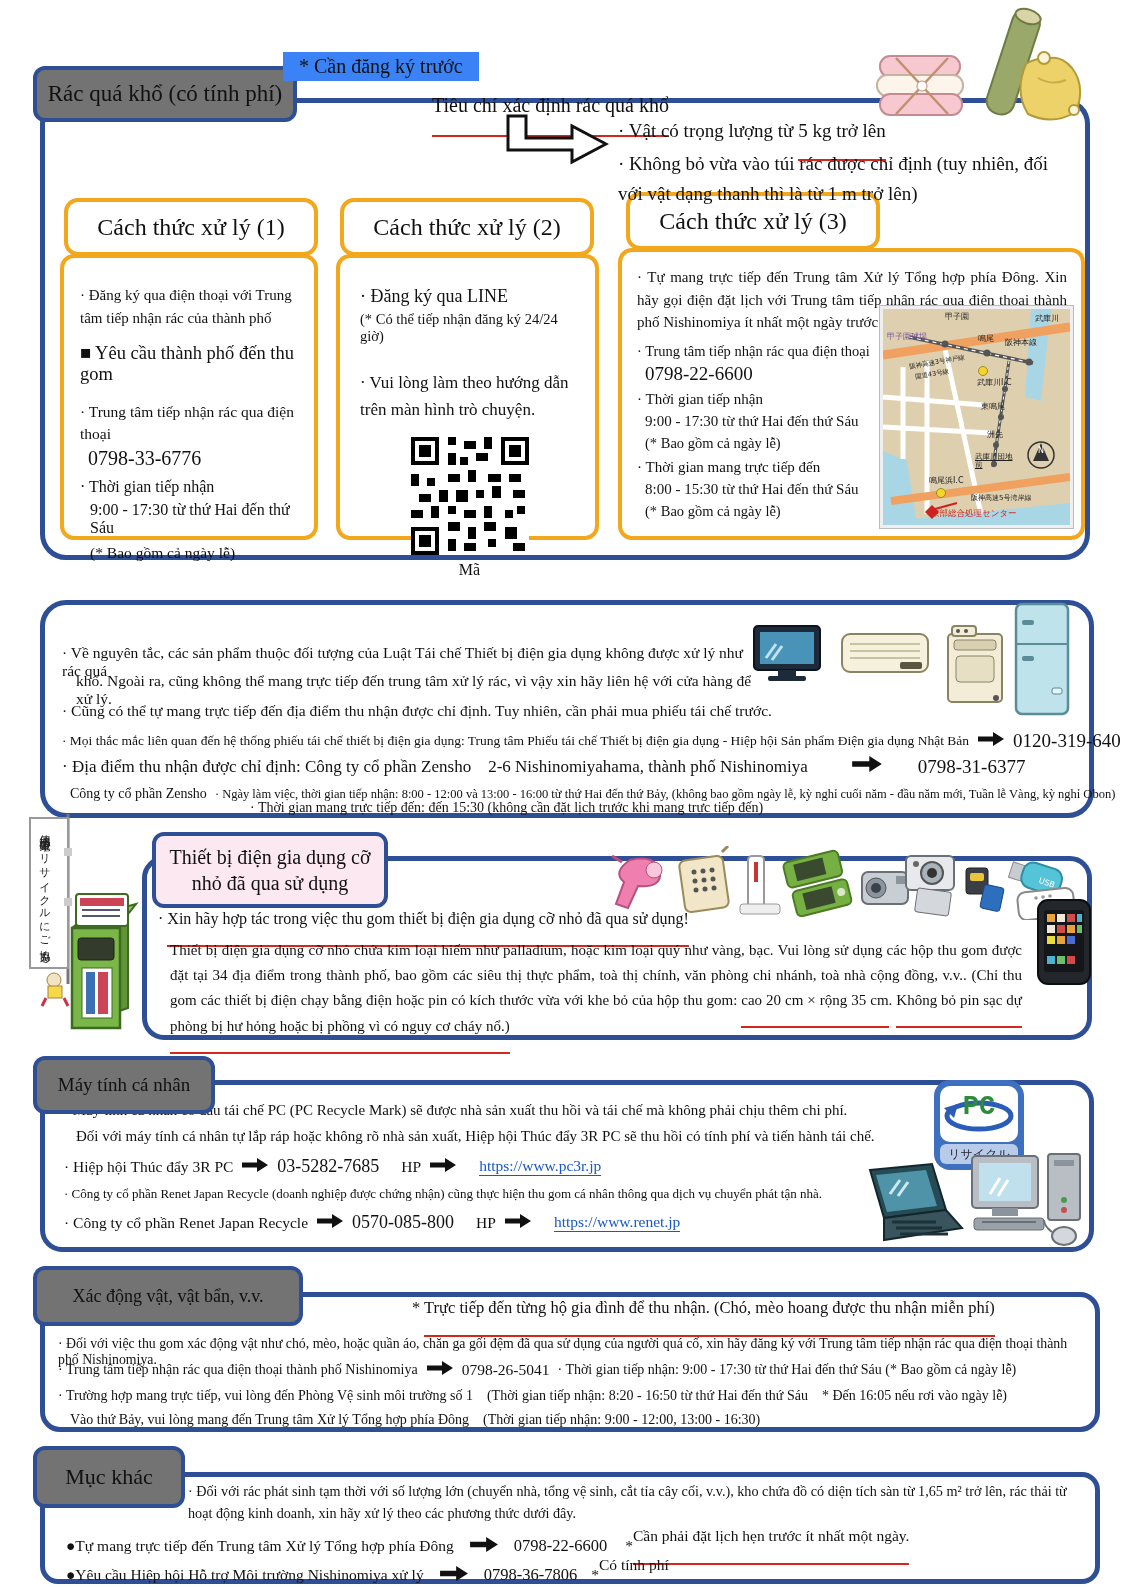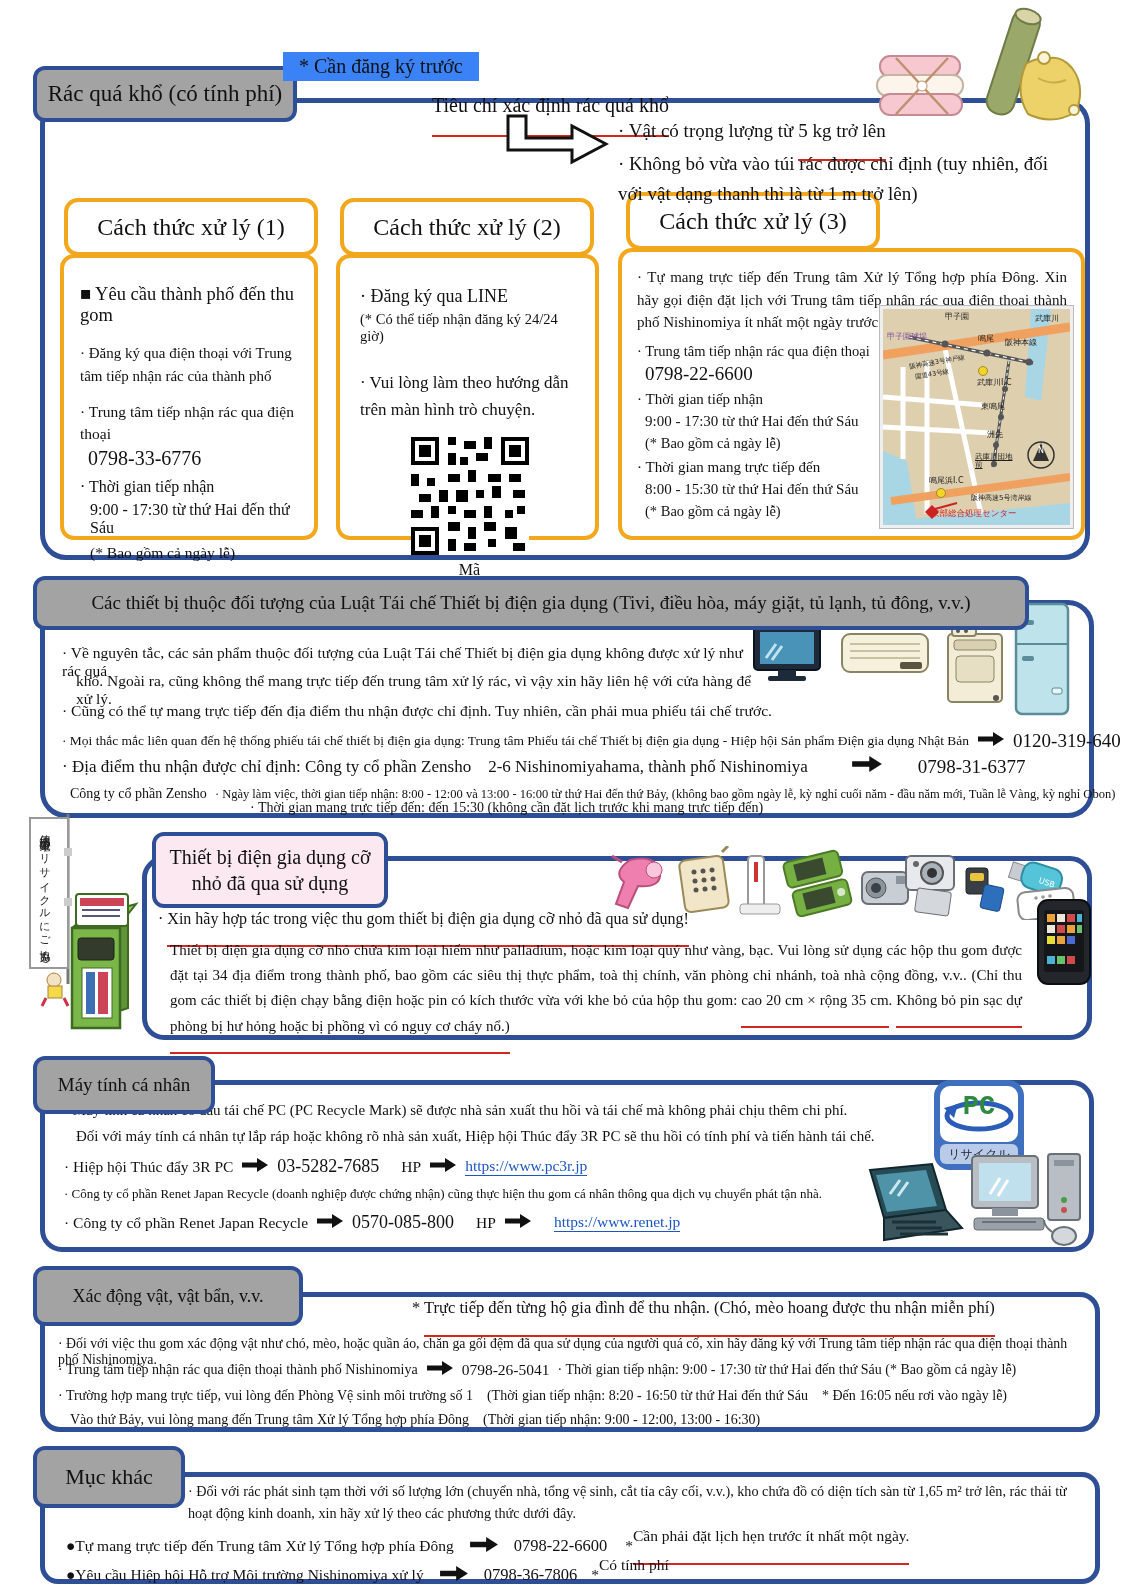--- a/index.html
+++ b/index.html
@@ -1,21 +1,21 @@
 <!DOCTYPE html>
 <html><head>
 <meta charset="utf-8">
 <style>
   * { margin:0; padding:0; box-sizing:border-box; }
   html,body { background:#fff; }
   #page { position:relative; width:1122px; height:1587px; background:#fff;
           font-family:"Liberation Serif","DejaVu Serif",serif; color:#111; overflow:hidden; }
   .abs { position:absolute; }
   .sec { position:absolute; border:5px solid #2e4e96; border-radius:26px; background:#fff; z-index:1; }
-  .tbox { position:absolute; border:4px solid #2e4e96; border-radius:12px; background:#a3a3a3;
+  .tbox { position:absolute; border:4px solid #2e4e96; border-radius:12px; background:#737373;
           display:flex; align-items:center; justify-content:center; text-align:center; z-index:4; }
   .gbox { position:absolute; border:4px solid #f2a71c; border-radius:14px; background:#fff; z-index:2; }
   .ghead { display:flex; align-items:center; justify-content:center; font-size:24px; z-index:3; }
   .redu { border-bottom:2px solid #d4281e; padding-bottom:18px; }
   .link { color:#1a56c4; border-bottom:1px solid #1a56c4; cursor:pointer; }
   .note { position:absolute; left:283px; top:52px; background:#3b82f6; padding:3px 16px; font-size:20px; z-index:5; }
   .arr { display:inline-block; vertical-align:-2px; margin:0 9px; }
   .phone { font-size:19px; white-space:nowrap; }
   .row { display:flex; align-items:center; white-space:nowrap; }
   .ml { position:absolute; font-family:"DejaVu Sans",sans-serif; font-size:8px; color:#222; white-space:nowrap; line-height:1.1; z-index:2;}
@@ -107,22 +107,22 @@
         <circle cx="212" cy="104" r="5" fill="#fbf3d8" stroke="#b39a38" stroke-width="2"></circle>
         <path d="M176 72 q14 8 28 2" stroke="#c8ad4a" stroke-width="2" fill="none"></path>
       </svg>
   </span>
 
   <div class="gbox ghead" style="left:64px;  top:198px; width:254px; height:58px;">Cách thức xử lý (1)</div>
   <div class="gbox ghead" style="left:340px; top:198px; width:254px; height:58px;">Cách thức xử lý (2)</div>
   <div class="gbox ghead" style="left:626px; top:192px; width:254px; height:58px;">Cách thức xử lý (3)</div>
 
   <div class="gbox" style="left:60px; top:254px; width:258px; height:286px; padding:26px 13px 0 16px;">
+    <div style="font-size:15px; line-height:1.55; margin-bottom:12px;">· Đăng ký qua điện thoại với Trung tâm tiếp nhận rác của thành phố</div>
     <div style="font-size:18.5px; margin-bottom:16px;">■  Yêu cầu thành phố đến thu gom</div>
-    <div style="font-size:15px; line-height:1.55; margin-bottom:12px;">· Đăng ký qua điện thoại với Trung tâm tiếp nhận rác của thành phố</div>
     <div style="font-size:15.5px; line-height:1.45;">· Trung tâm tiếp nhận rác qua điện thoại</div>
     <div class="phone" style="font-size:20px; margin:2px 0 8px 8px;">0798-33-6776</div>
     <div style="font-size:16px;">· Thời gian tiếp nhận</div>
     <div style="font-size:16px; margin:5px 0 0 10px;">9:00 - 17:30 từ thứ Hai đến thứ Sáu</div>
     <div style="font-size:15.5px; margin:7px 0 0 10px;">(* Bao gồm cả ngày lễ)</div>
   </div>
 
   <div class="gbox" style="left:336px; top:254px; width:263px; height:286px; padding:28px 16px 0 20px;">
     <div style="font-size:18px;">· Đăng ký qua LINE</div>
     <div style="font-size:14.5px; margin-top:4px;">(* Có thể tiếp nhận đăng ký 24/24 giờ)</div>
@@ -231,21 +231,20 @@
     <span class="ml" style="left:98px; top:94px;">東鳴尾</span>
     <span class="ml" style="left:104px; top:122px;">洲先</span>
     <span class="ml" style="left:92px; top:144px; width:42px; white-space:normal; font-size:7.5px;text-decoration:underline;">武庫川団地前</span>
     <span class="ml" style="left:46px; top:168px;">鳴尾浜I.C</span>
     <span class="ml" style="left:88px; top:186px; font-size:7px;">阪神高速5号湾岸線</span>
     <span class="ml" style="left:48px; top:200px; color:#cc2222; font-size:8.5px;">東部総合処理センター</span>
     <span class="ml" style="left:155px; top:138px; color:#fff; font-size:8px;">N</span>
   </div>
 
   <div class="sec" style="left:40px; top:600px; width:1054px; height:218px;"></div>
-  <div class="tbox" style="left:33px; top:576px; width:996px; height:54px; font-size:19px; padding:0 8px;">Các thiết bị thuộc đối tượng của Luật Tái chế Thiết bị điện gia dụng (Tivi, điều hòa, máy giặt, tủ lạnh, tủ đông, v.v.)</div>
 
   <div class="abs" style="left:62px; top:644px; width:690px; font-size:15.5px; z-index:2;">· Về nguyên tắc, các sản phẩm thuộc đối tượng của Luật Tái chế Thiết bị điện gia dụng không được xử lý như rác quá</div>
   <div class="abs" style="left:62px; top:702px; width:760px; font-size:15.5px; z-index:2;">· Cũng có thể tự mang trực tiếp đến địa điểm thu nhận được chỉ định. Tuy nhiên, cần phải mua phiếu tái chế trước.</div>
   <div class="abs" style="left:76px; top:672px; width:690px; font-size:15.5px; z-index:2;">khổ. Ngoài ra, cũng không thể mang trực tiếp đến trung tâm xử lý rác, vì vậy xin hãy liên hệ với cửa hàng để xử lý.</div>
 
   <div class="abs row" style="left:62px; top:730px; font-size:13.5px; z-index:2;align-items:center;">
     <span>· Mọi thắc mắc liên quan đến hệ thống phiếu tái chế thiết bị điện gia dụng: Trung tâm Phiếu tái chế Thiết bị điện gia dụng - Hiệp hội Sản phẩm Điện gia dụng Nhật Bản</span>
     <span class="arr"><svg width="26" height="14" viewBox="0 0 26 14">
           <path d="M0 4.5h15V0l11 7-11 7V9.5H0z" fill="#111"></path>
         </svg></span>
@@ -430,21 +429,21 @@
   <div class="abs row" style="left:64px; top:1156px; font-size:15.5px; z-index:2;">
     <span>· Hiệp hội Thúc đẩy 3R PC</span>
     <span class="arr"><svg width="26" height="14" viewBox="0 0 26 14">
           <path d="M0 4.5h15V0l11 7-11 7V9.5H0z" fill="#111"></path>
         </svg></span>
     <span class="phone" style="font-size:18px;">03-5282-7685</span>
     <span style="margin-left:22px;">HP</span>
     <span class="arr"><svg width="26" height="14" viewBox="0 0 26 14">
           <path d="M0 4.5h15V0l11 7-11 7V9.5H0z" fill="#111"></path>
         </svg></span>
-    <span class="link" style="">https://www.pc3r.jp</span>
+    <span class="link" style="margin-left:14px;">https://www.pc3r.jp</span>
   </div>
   <div class="abs" style="left:64px; top:1186px; width:810px; font-size:13px; z-index:2;">· Công ty cổ phần Renet Japan Recycle (doanh nghiệp được chứng nhận) cũng thực hiện thu gom cá nhân thông qua dịch vụ chuyển phát tận nhà.</div>
   <div class="abs row" style="left:64px; top:1212px; font-size:15.5px; z-index:2;">
     <span>· Công ty cổ phần Renet Japan Recycle</span>
     <span class="arr"><svg width="26" height="14" viewBox="0 0 26 14">
           <path d="M0 4.5h15V0l11 7-11 7V9.5H0z" fill="#111"></path>
         </svg></span>
     <span class="phone" style="font-size:18px;">0570-085-800</span>
     <span style="margin-left:22px;">HP</span>
     <span class="arr"><svg width="26" height="14" viewBox="0 0 26 14">

